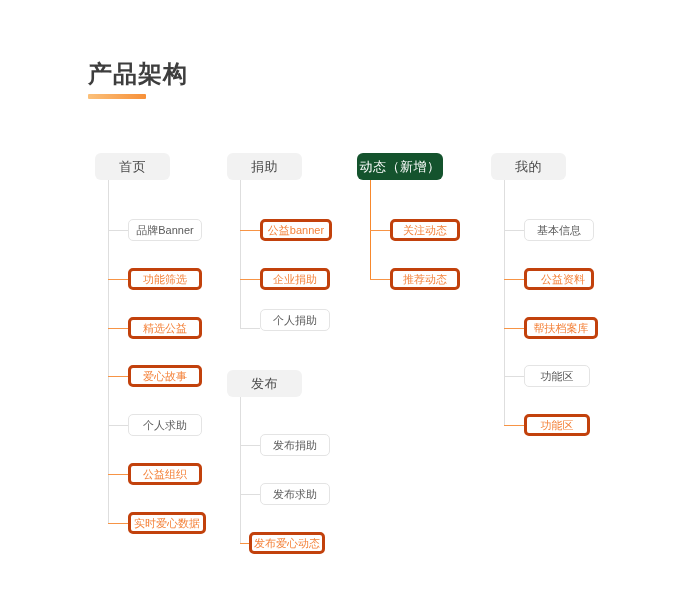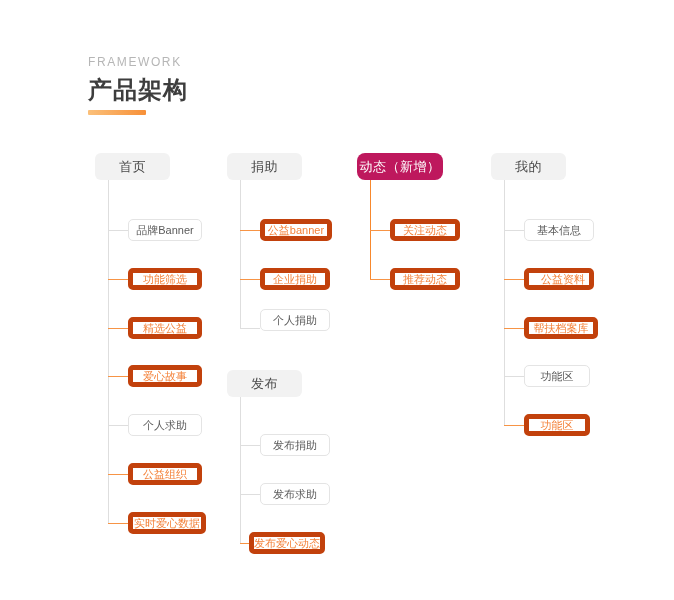--- a/index.html
+++ b/index.html
@@ -65,23 +65,22 @@
     justify-content: center;
     font-size: 13px;
     letter-spacing: 0.5px;
     box-sizing: border-box;
   }
   .group-head.neutral {
     background: #f2f2f2;
     color: #4a4a4a;
   }
   .group-head.accent {
-    background: #be185d;
+    background: #14532d;
     color: #ffffff;
-    border-radius: 8px;
   }
 
   
   .trunk {
     position: absolute;
     width: 1px;
   }
   .trunk.neutral { background: #dedede; }
   .trunk.accent  { background: #f7882d; }
 
@@ -104,29 +103,28 @@
     align-items: center;
     justify-content: center;
     font-size: 11px;
     white-space: nowrap;
   }
   .node.neutral {
     border: 1px solid #e4e4e4;
     color: #5a5a5a;
   }
   .node.accent {
-    border: 5px solid #c2410c;
+    border: 3px solid #c2410c;
     color: #f4823a;
   }
 </style>
 </head>
 <body>
 
 <div id="header-block">
-  <div id="eyebrow">FRAMEWORK</div>
   <div id="main-title">产品架构</div>
   <div id="title-underline"></div>
 </div>
 
 <div id="chart">
     <div class="col">
       <div class="group-head neutral" style="left: 95px; top: 153px; width: 75px;">首页</div>
       <div class="trunk neutral" style="left: 108px; top: 180px; height: 343px;"></div>
       <div class="branch neutral" style="left: 108px; top: 230px; width: 20px;"></div>
       <div class="node neutral" style="left: 128px; top: 219px; width: 74px;">品牌Banner</div>

